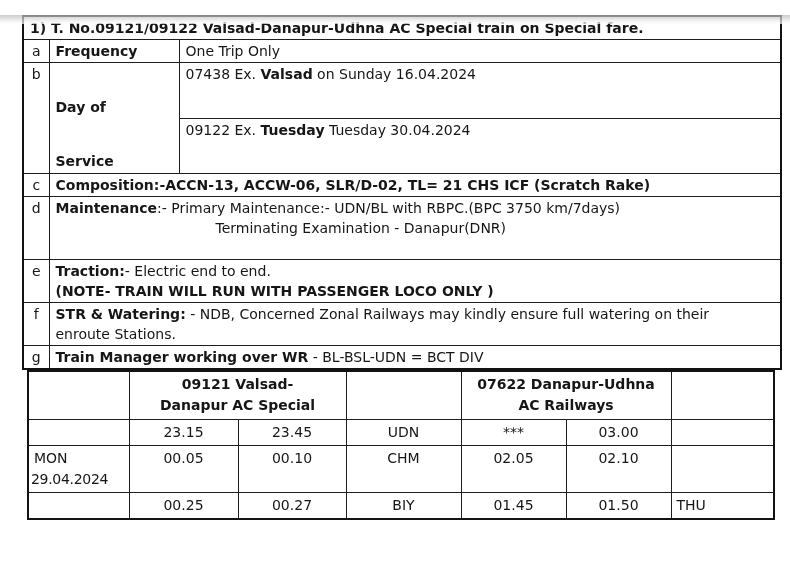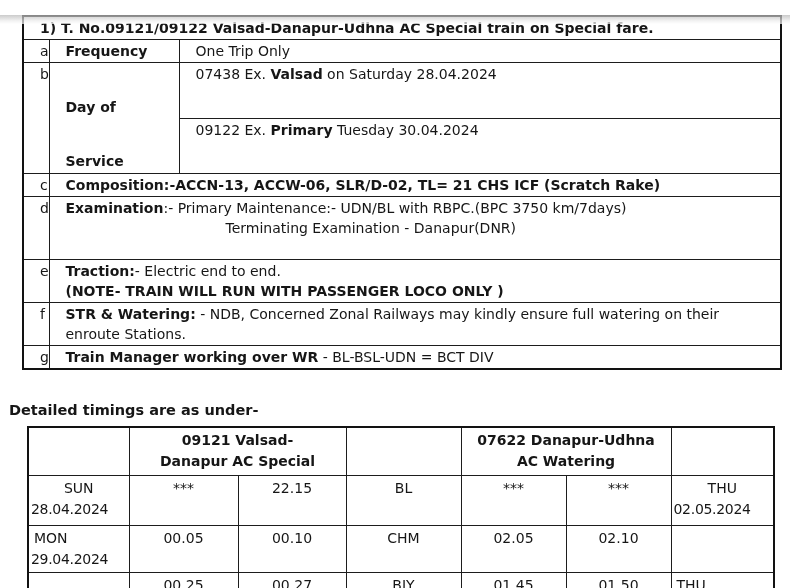--- a/index.html
+++ b/index.html
@@ -22,21 +22,21 @@
   
   table.info-table {
     border-collapse: collapse; table-layout: fixed;
     width: 758px; margin: 15px 0 0 22px;
     border: 2px solid #121212;
   }
   table.info-table td {
     border: 1.5px solid #1d1d1d;
     vertical-align: top;
     font-size: 14px; line-height: 20px;
-    padding: 1px 16px;
+    padding: 1px 6px;
     overflow: hidden;
   }
   td.title-cell { font-weight: bold; padding-left: 8px; }
   td.key { text-align: center; padding: 1px 2px; }
   .i-title { height: 22px; }
   .i-a  { height: 21px; }
   .i-b1 { height: 23px; }
   .i-b2 { height: 22px; }
   .i-c  { height: 22px; }
   .i-d  { height: 63px; }
@@ -97,33 +97,33 @@
       <td class="key">a</td>
       <td class="b">Frequency</td>
       <td>One Trip Only</td>
     </tr>
     <tr class="i-b1">
       <td class="key" rowspan="2">b</td>
       <td class="label" rowspan="2">
         <div>Day of</div>
         <div>Service</div>
       </td>
-      <td class="thin-bottom"><span>07438 Ex. </span><span class="b">Valsad</span><span> on Saturday 28.04.2024</span></td>
+      <td class="thin-bottom"><span>07438 Ex. </span><span class="b">Valsad</span><span> on Sunday 16.04.2024</span></td>
     </tr>
     <tr class="i-b2">
-      <td class="thin-top"><span>09122 Ex. </span><span class="b">Primary</span><span> Tuesday 30.04.2024</span></td>
+      <td class="thin-top"><span>09122 Ex. </span><span class="b">Tuesday</span><span> Tuesday 30.04.2024</span></td>
     </tr>
     <tr class="i-c">
       <td class="key">c</td>
       <td colspan="2" class="b">Composition:-ACCN-13, ACCW-06, SLR/D-02, TL= 21 CHS ICF (Scratch Rake)</td>
     </tr>
     <tr class="i-d">
       <td class="key">d</td>
       <td colspan="2">
-        <div><span class="b">Examination</span><span>:- Primary Maintenance:- UDN/BL with RBPC.(BPC 3750 km/7days)</span></div>
+        <div><span class="b">Maintenance</span><span>:- Primary Maintenance:- UDN/BL with RBPC.(BPC 3750 km/7days)</span></div>
         <div class="indent">Terminating Examination - Danapur(DNR)</div>
       </td>
     </tr>
     <tr class="i-e">
       <td class="key">e</td>
       <td colspan="2">
         <div><span class="b">Traction:</span><span>- Electric end to end.</span></div>
         <div class="b">(NOTE- TRAIN WILL RUN WITH PASSENGER LOCO ONLY )</div>
       </td>
     </tr>
@@ -134,21 +134,20 @@
         <div>enroute Stations.</div>
       </td>
     </tr>
     <tr class="i-g">
       <td class="key">g</td>
       <td colspan="2"><span class="b">Train Manager working over WR</span><span> - BL-BSL-UDN = BCT DIV</span></td>
     </tr>
   </tbody>
     </table>
 
-  <div class="timings-heading">Detailed timings are as under-</div>
 
   <table class="timing-table">
     <colgroup>
       <col style="width:101px">
         <col style="width:109px">
         <col style="width:108px">
       <col style="width:115px">
         <col style="width:105px">
         <col style="width:105px">
         <col style="width:103px">
@@ -156,38 +155,32 @@
     <tbody>
         <tr class="t-h1">
       <td></td>
       <td colspan="2" class="b">
         <div>09121 Valsad-</div>
         <div>Danapur AC Special</div>
       </td>
       <td></td>
       <td colspan="2" class="b">
         <div>07622 Danapur-Udhna</div>
-        <div>AC Watering</div>
-      </td>
-      <td></td>
-    </tr>
-    <tr class="t-r1">
-      <td>
-        <div class="ctr">SUN</div>
-        <div class="date">28.04.2024</div>
-      </td>
+        <div>AC Railways</div>
+      </td>
+      <td></td>
+    </tr>
+    <tr class="t-r2">
+      <td></td>
+      <td>23.15</td>
+      <td>23.45</td>
+      <td>UDN</td>
       <td>***</td>
-      <td>22.15</td>
-      <td>BL</td>
-      <td>***</td>
-      <td>***</td>
-      <td>
-        <div class="ctr">THU</div>
-        <div class="date">02.05.2024</div>
-      </td>
+      <td>03.00</td>
+      <td></td>
     </tr>
     <tr class="t-r3">
       <td>
         <div class="left">MON</div>
         <div class="date">29.04.2024</div>
       </td>
       <td>00.05</td>
       <td>00.10</td>
       <td>CHM</td>
       <td>02.05</td>

